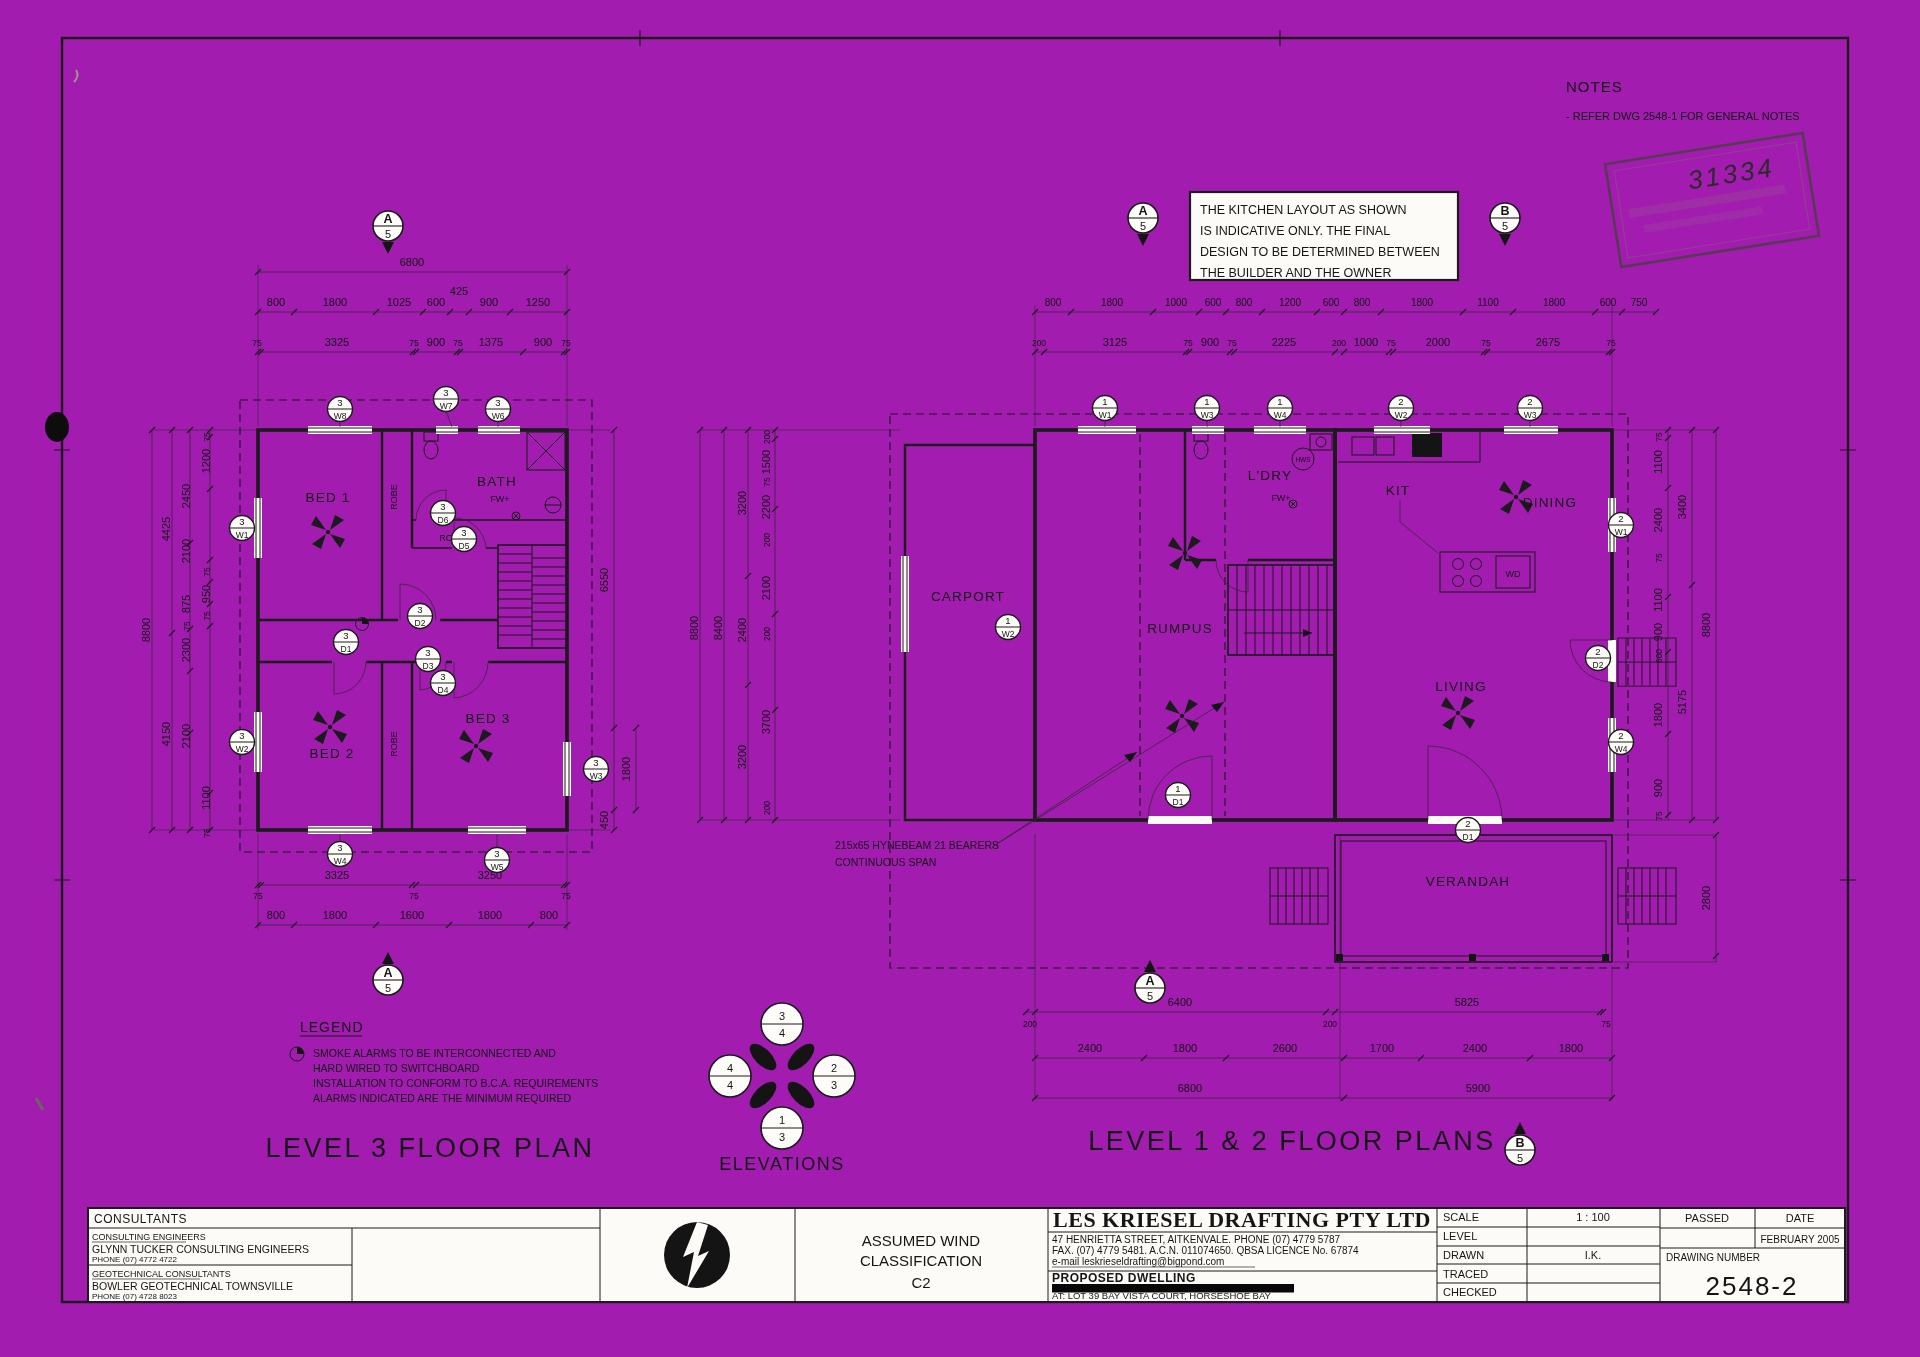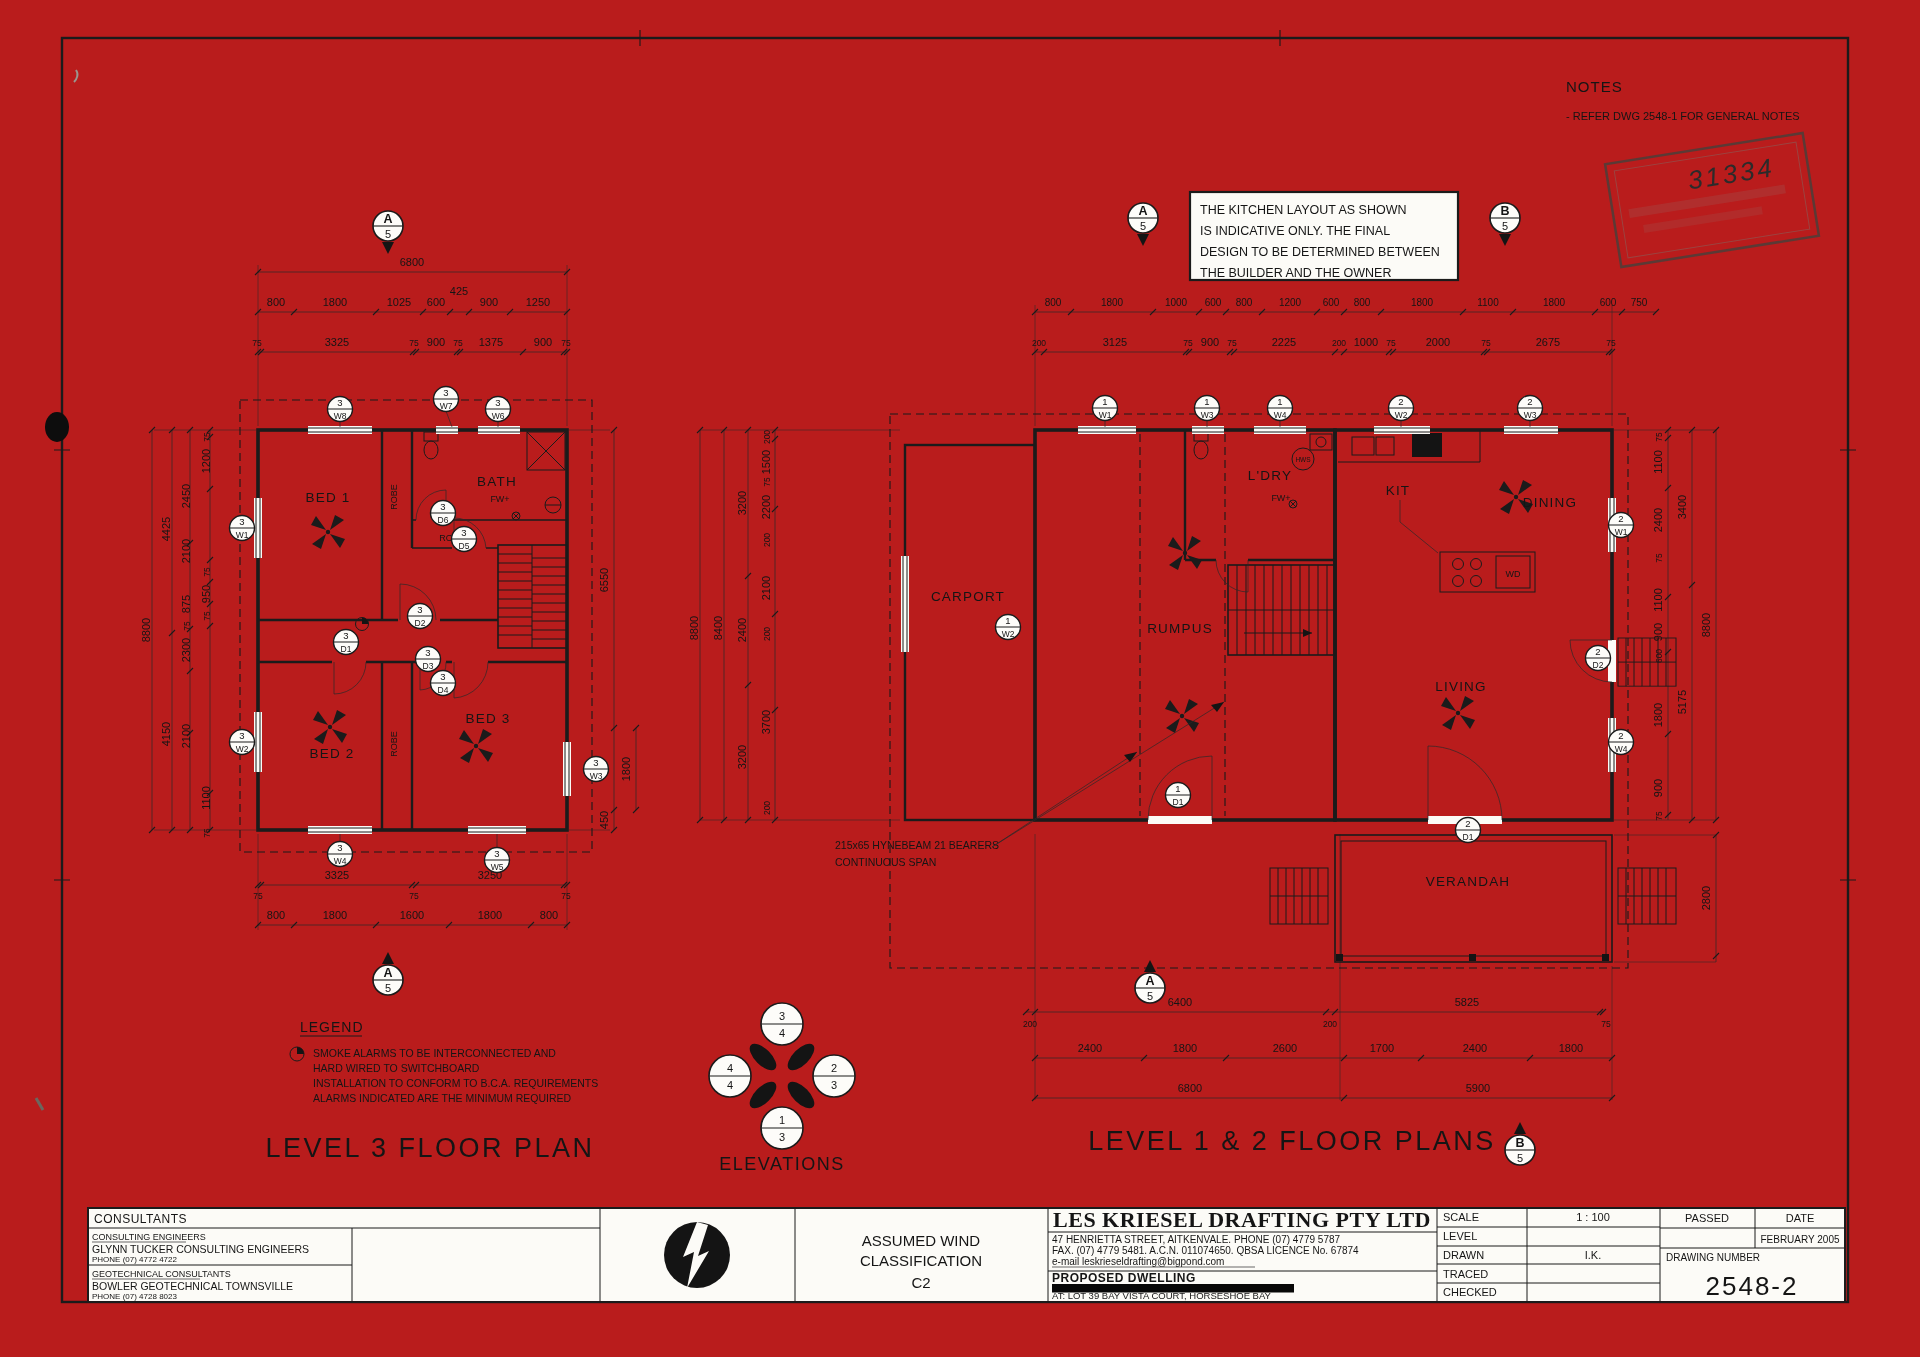--- a/index.html
+++ b/index.html
@@ -1,17 +1,17 @@
 <!DOCTYPE html>
 <html><head>
 <meta charset="utf-8">
 <style>
   html,body{margin:0;padding:0}
   body{width:1920px;height:1357px;position:relative;background:#efede7;font-family:"Liberation Sans","DejaVu Sans",sans-serif}
-  .page{position:absolute;inset:0;background:#b91c1c;overflow:hidden}
+  .page{position:absolute;inset:0;background:#a21caf;overflow:hidden}
   svg{display:block;position:absolute;inset:0}
   .ln{stroke:#1b1b1b;fill:none;stroke-linecap:butt}
   .w4{stroke-width:3.6}
   .w3{stroke-width:2.4}
   .w2{stroke-width:1.6}
   .w1{stroke-width:1}
   .dash{stroke-dasharray:8 5;stroke-width:1.1}
   .dim{stroke:#2a2a2a;stroke-width:.7;fill:none}
   .ext{stroke:#2a2a2a;stroke-width:.55;fill:none}
   .tick{stroke:#1b1b1b;stroke-width:1.1;fill:none}

